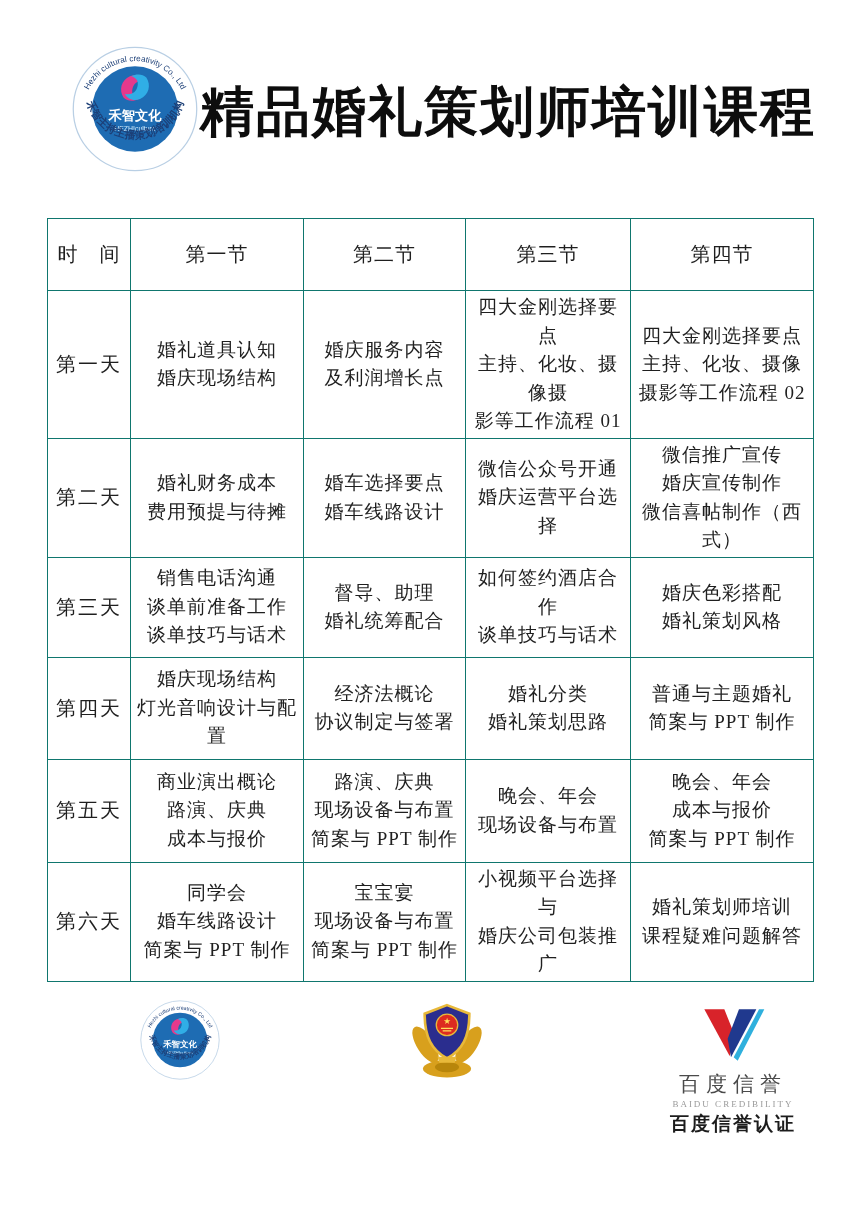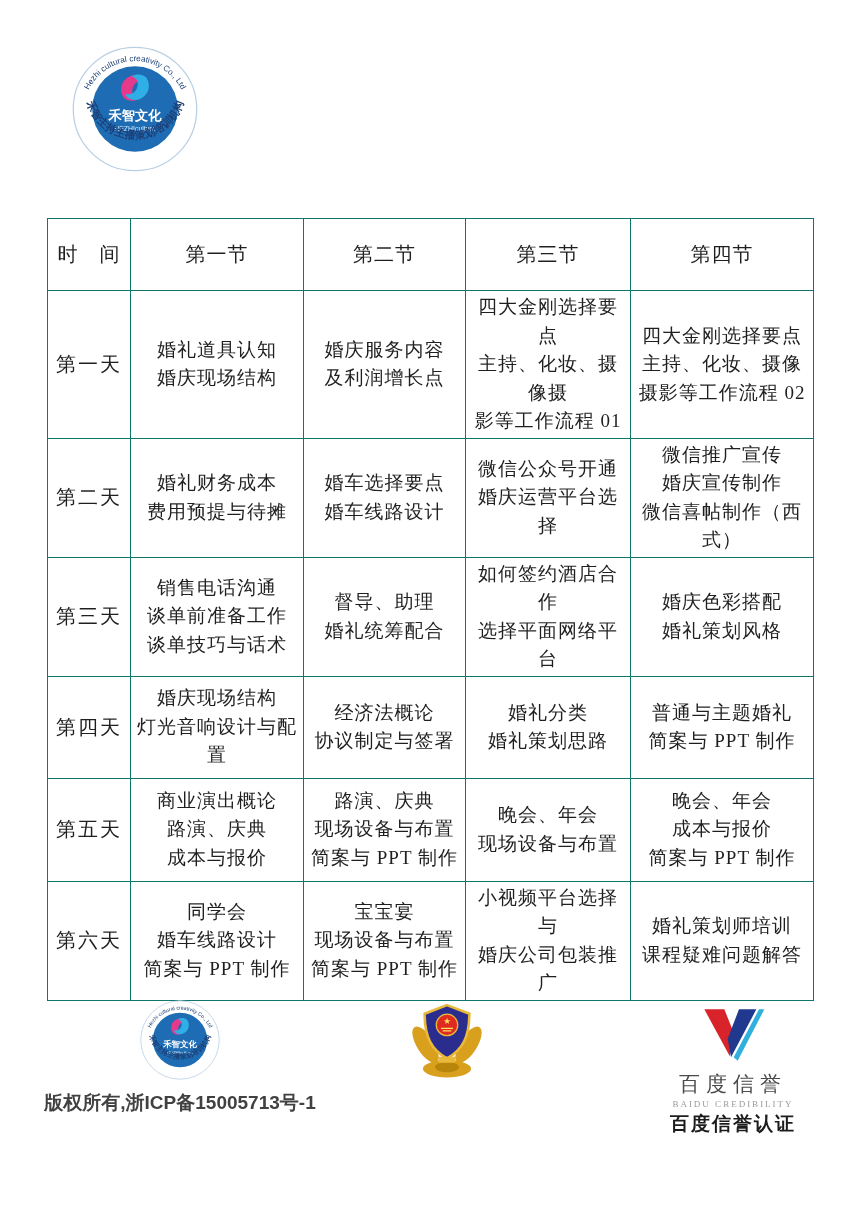--- a/index.html
+++ b/index.html
@@ -77,20 +77,21 @@
     <path id="hzTopArc1" d="M 9,53 A 41,41 0 0 1 91,53" fill="none"></path>
     <text font-size="6.5" fill="#1c3f77" font-family="Liberation Sans, sans-serif">
       <textPath href="#hzTopArc1" startOffset="50%" text-anchor="middle">Hezhi cultural creativity Co., Ltd</textPath>
     </text>
     <path id="hzBotArc1" d="M 12,46 A 40,40 0 0 0 88,46" fill="none"></path>
     <text font-size="8.5" font-weight="bold" fill="#1c3f77">
       <textPath href="#hzBotArc1" startOffset="50%" text-anchor="middle">禾智主持主播策划培训机构</textPath>
     </text>
   </svg>
 
+  <h1 class="title">精品婚礼策划师培训课程</h1>
 
   <table class="schedule">
     <colgroup>
       <col style="width:83px">
         <col style="width:173px">
         <col style="width:162px">
       <col style="width:165px">
         <col style="width:183px">
     </colgroup>
     <thead>
@@ -129,21 +130,21 @@
 微信喜帖制作（西式）</td>
       </tr>
       <tr>
         <td class="day">第三天</td>
         <td class="cell">销售电话沟通
 谈单前准备工作
 谈单技巧与话术</td>
         <td class="cell">督导、助理
 婚礼统筹配合</td>
         <td class="cell">如何签约酒店合作
-选择平面网络平台</td>
+谈单技巧与话术</td>
         <td class="cell">婚庆色彩搭配
 婚礼策划风格</td>
       </tr>
       <tr>
         <td class="day">第四天</td>
         <td class="cell">婚庆现场结构
 灯光音响设计与配置</td>
         <td class="cell">经济法概论
 协议制定与签署</td>
         <td class="cell">婚礼分类
@@ -193,21 +194,20 @@
       <text x="50" y="67.5" text-anchor="middle" font-size="5.5" fill="#cfe9fa" font-family="Liberation Sans, sans-serif">HEZHIculture</text>
       <path id="hzTopArc2" d="M 9,53 A 41,41 0 0 1 91,53" fill="none"></path>
       <text font-size="6.5" fill="#1c3f77" font-family="Liberation Sans, sans-serif">
         <textPath href="#hzTopArc2" startOffset="50%" text-anchor="middle">Hezhi cultural creativity Co., Ltd</textPath>
       </text>
       <path id="hzBotArc2" d="M 12,46 A 40,40 0 0 0 88,46" fill="none"></path>
       <text font-size="8.5" font-weight="bold" fill="#1c3f77">
         <textPath href="#hzBotArc2" startOffset="50%" text-anchor="middle">禾智主持主播策划培训机构</textPath>
       </text>
     </svg>
-    <div class="icp-text">版权所有,浙ICP备15005713号-1</div>
   </div>
 
   <div class="footer-col footer-center">
     <svg width="96" height="86" viewBox="0 0 110 100">
       <ellipse cx="30" cy="52" rx="24" ry="10" transform="rotate(58 30 52)" fill="#d8a01d"></ellipse>
       <ellipse cx="80" cy="52" rx="24" ry="10" transform="rotate(-58 80 52)" fill="#d8a01d"></ellipse>
       <ellipse cx="55" cy="80" rx="28" ry="10" fill="#d8a01d"></ellipse>
       <ellipse cx="55" cy="78" rx="14" ry="6" fill="#b8860b"></ellipse>
       <path d="M55,6 L81,16 C81,43 73,58 55,68 C37,58 29,43 29,16 Z" fill="#2a2d8e" stroke="#e8b93a" stroke-width="3"></path>
       <circle cx="55" cy="29" r="12.5" fill="#dd2b20" stroke="#e8b93a" stroke-width="1.5"></circle>

